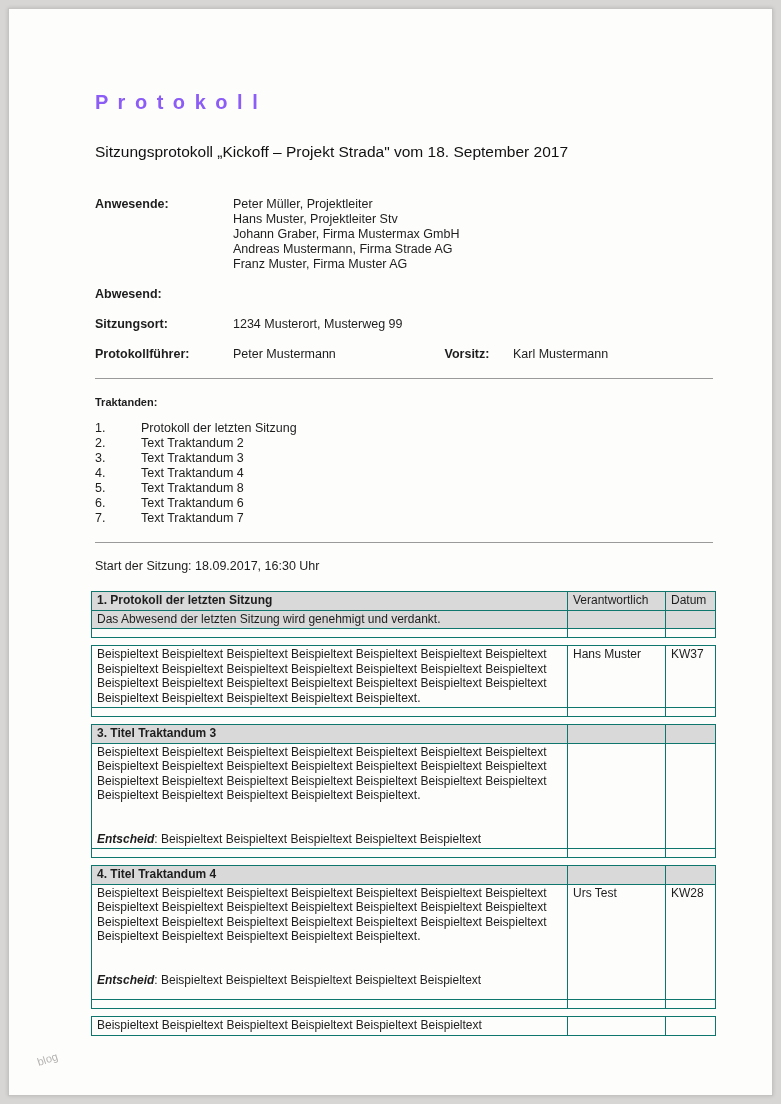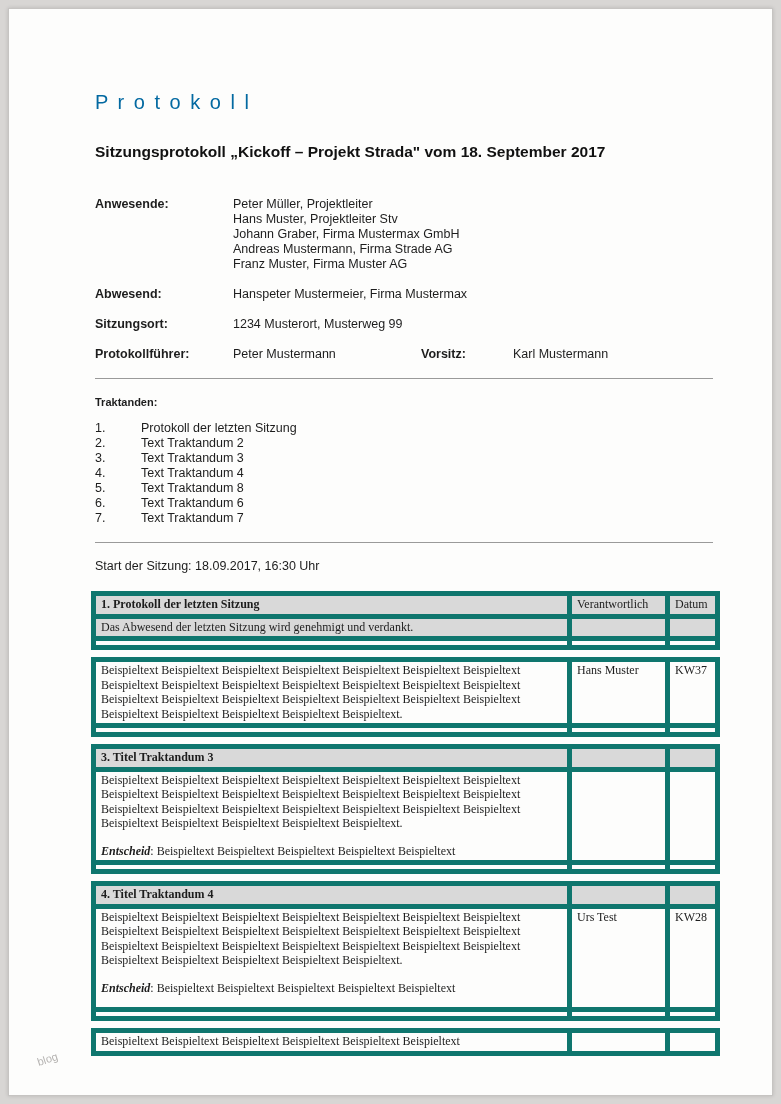--- a/index.html
+++ b/index.html
@@ -18,72 +18,71 @@
     border: 1px solid #c6c4c2;
     box-shadow: 0 0 4px rgba(0,0,0,0.15);
   }
   .content {
     position: absolute;
     left: 86px; top: 82px;
     width: 620px;
   }
   .doc-title {
     font-size: 20px;
-    font-weight: normal;
+    font-weight: bold;
     letter-spacing: 2px;
-    color: #0369a1;
+    color: #8b5cf6;
   }
   .doc-subtitle {
     margin-top: 29px;
     font-size: 15.5px;
-    font-weight: bold;
+    font-weight: normal;
     color: #111;
   }
   .meta { margin-top: 36px; font-size: 12.5px; }
   .meta-row { display: flex; margin-top: 15px; }
   .meta-row:first-child { margin-top: 8px; }
   .meta-label { width: 138px; flex-shrink: 0; font-weight: bold; line-height: 15px; }
   .meta-value { line-height: 15px; }
   .meta-value div { line-height: 15px; }
   .chair-value { width: 188px; line-height: 15px; }
-  .chair-label2 { width: 92px; font-weight: bold; line-height: 15px; }
+  .chair-label2 { width: 92px; font-weight: bold; line-height: 15px; text-align: center; }
   .rule {
     border: none;
     border-top: 1px solid #9a9a9a;
     width: 618px;
     margin-top: 16px;
   }
   .trakt-label { margin-top: 17px; font-size: 11px; font-weight: bold; }
   .trakt-list { margin-top: 13px; font-size: 12.5px; }
   .trakt-item { display: flex; line-height: 15px; }
   .trakt-num { width: 46px; flex-shrink: 0; }
   .start-line { margin-top: 16px; font-size: 12.5px; }
   .table-area { margin-top: 18px; margin-left: -4px; }
   table.sec {
     border-collapse: collapse;
     table-layout: fixed;
     width: 624px;
     margin-bottom: 7px;
     font-size: 12px;
   }
   table.sec td {
-    border: 5px solid #0f766e;
+    border: 1px solid #0f766e;
     padding: 1px 5px 2px 5px;
     vertical-align: top;
     line-height: 14.5px;
     overflow: hidden;
-    font-family: Liberation Serif, serif;
   }
   col.c1 { width: 476px; }
   col.c2 { width: 98px; }
   col.c3 { width: 50px; }
   tr.shaded td { background: #d9d9d9; }
   .title-cell { font-weight: bold; }
   tr.spacer-row td { height: 9px; padding: 0; }
-  .entscheid { margin-top: 13px; }
+  .entscheid { margin-top: 29px; }
   .ent-label { font-weight: bold; font-style: italic; }
   .pad-bottom { padding-bottom: 12px !important; }
   .watermark {
     position: absolute;
     left: 28px; bottom: 30px;
     font-size: 11px;
     color: #b5b3b1;
     transform: rotate(-18deg);
   }
 </style>
@@ -105,21 +104,20 @@
             <div>Peter Müller, Projektleiter</div>
             <div>Hans Muster, Projektleiter Stv</div>
             <div>Johann Graber, Firma Mustermax GmbH</div>
             <div>Andreas Mustermann, Firma Strade AG</div>
             <div>Franz Muster, Firma Muster AG</div>
           </div>
         </div>
 
         <div class="meta-row">
           <div class="meta-label">Abwesend:</div>
-          <div class="meta-value">Hanspeter Mustermeier, Firma Mustermax</div>
         </div>
 
         <div class="meta-row">
           <div class="meta-label">Sitzungsort:</div>
           <div class="meta-value">1234 Musterort, Musterweg 99</div>
         </div>
 
         <div class="meta-row">
           <div class="meta-label">Protokollführer:</div>
           <div class="chair-value">Peter Mustermann</div>

